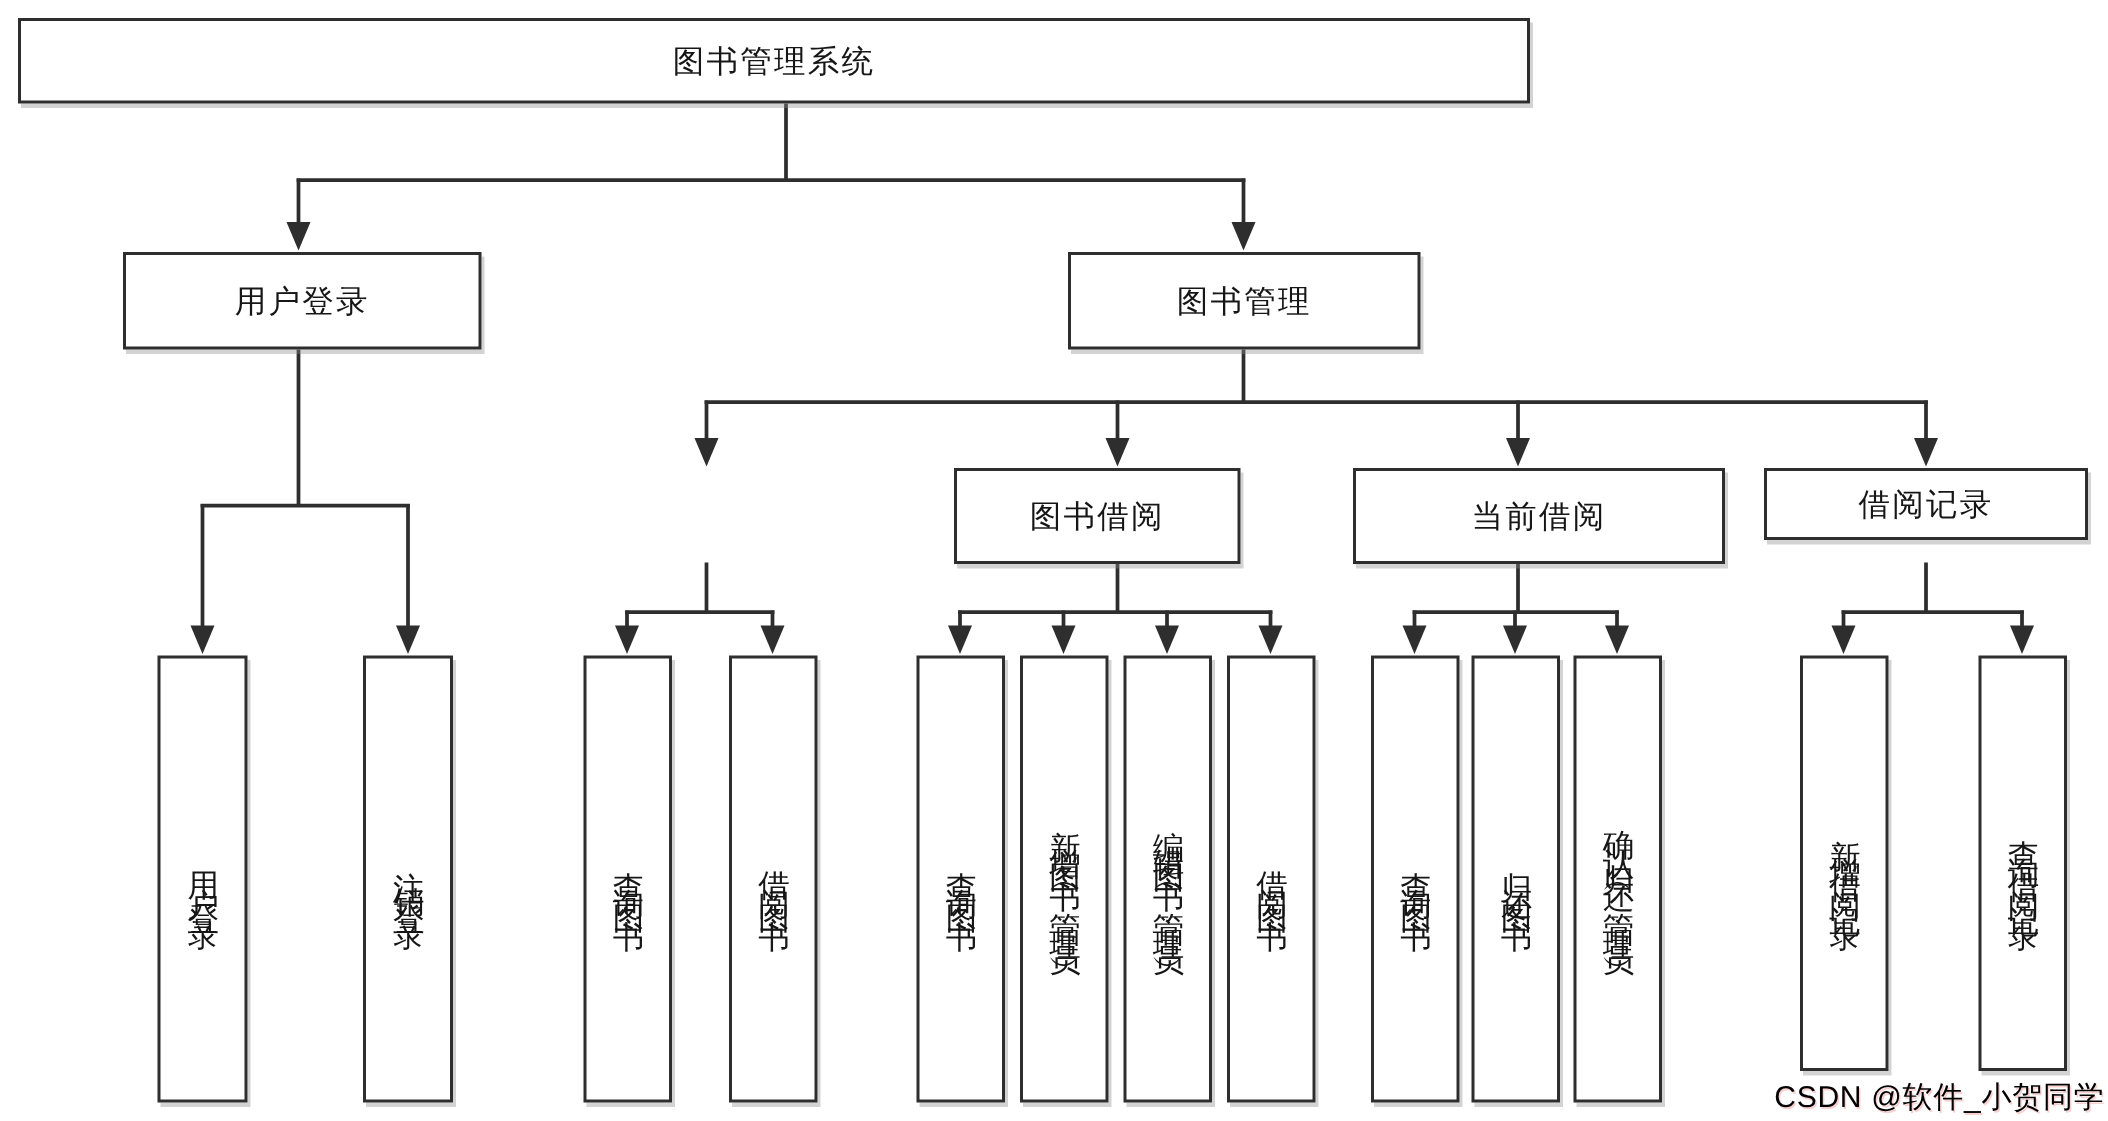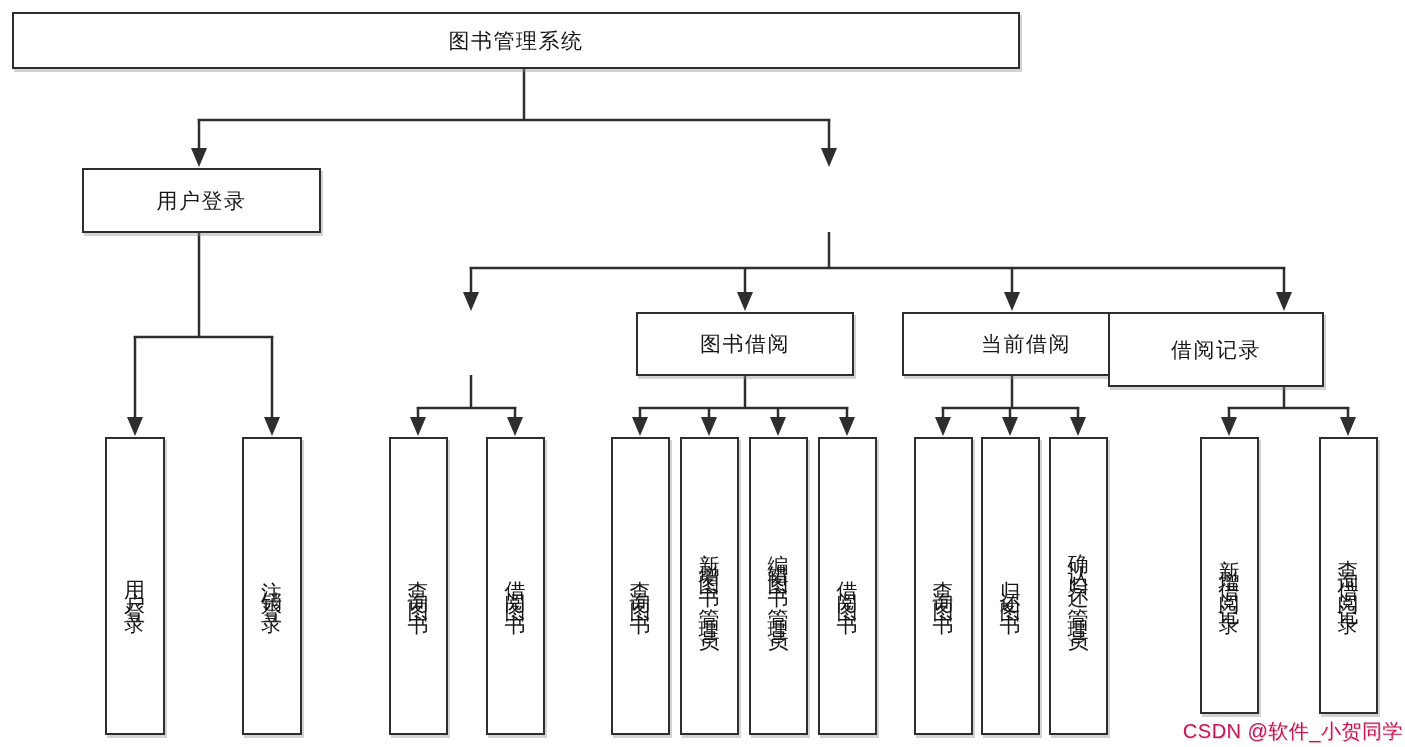--- a/index.html
+++ b/index.html
@@ -18,38 +18,38 @@
   .h{font-size:21px;letter-spacing:1.5px;white-space:nowrap;}
   .v span{
     writing-mode:vertical-rl;text-orientation:mixed;
     font-size:21px;line-height:1;letter-spacing:11px;white-space:nowrap;
   }
   
   .n-root{left:12px;top:12px;width:1008px;height:57px;}
   .n-user-login{left:82px;top:168px;width:239px;height:65px;}
   .n-book-mgmt{left:712px;top:168px;width:235px;height:65px;}
   .n-new-rec{left:363px;top:312px;width:217px;height:64px;}
-  .n-book-borrow{left:636px;top:312px;width:218px;height:64px;}
+  .n-book-borrow{left:636px;top:312px;width:191px;height:64px;}
   .n-cur-borrow{left:902px;top:312px;width:248px;height:64px;}
-  .n-borrow-rec{left:1108px;top:312px;width:216px;height:75px;}
+  .n-borrow-rec{left:1176px;top:312px;width:216px;height:48px;}
   .l1{left:105px;top:437px;width:60px;height:298px;}
   .l2{left:242px;top:437px;width:60px;height:298px;}
   .l3{left:389px;top:437px;width:59px;height:298px;}
   .l4{left:486px;top:437px;width:59px;height:298px;}
   .l5{left:611px;top:437px;width:59px;height:298px;}
   .l6{left:680px;top:437px;width:59px;height:298px;}
   .l7{left:749px;top:437px;width:59px;height:298px;}
   .l8{left:818px;top:437px;width:59px;height:298px;}
   .l9{left:914px;top:437px;width:59px;height:298px;}
   .l10{left:981px;top:437px;width:59px;height:298px;}
   .l11{left:1049px;top:437px;width:59px;height:298px;}
   .l12{left:1200px;top:437px;width:59px;height:277px;}
   .l13{left:1319px;top:437px;width:59px;height:277px;}
   .watermark{
-    position:absolute;right:2px;top:718px;font-size:20px;color:#be185d;
+    position:absolute;right:2px;top:718px;font-size:20px;color:#000000;
     letter-spacing:0.5px;white-space:nowrap;
     text-shadow:1px 1px 0 rgba(235,120,120,0.35);
   }
 </style>
 </head>
 <body>
 
 <div class="stage">
 
   <svg class="connectors" viewBox="0 0 1405 747">
@@ -121,20 +121,23 @@
     </g>
   </svg>
 
   <div class="box h n-root">
     <span>图书管理系统</span>
   </div>
 
   <div class="box h n-user-login">
     <span>用户登录</span>
   </div>
+  <div class="box h n-book-mgmt">
+    <span>图书管理</span>
+  </div>
 
   <div class="box h n-book-borrow">
     <span>图书借阅</span>
   </div>
   <div class="box h n-cur-borrow">
     <span>当前借阅</span>
   </div>
   <div class="box h n-borrow-rec">
     <span>借阅记录</span>
   </div>

